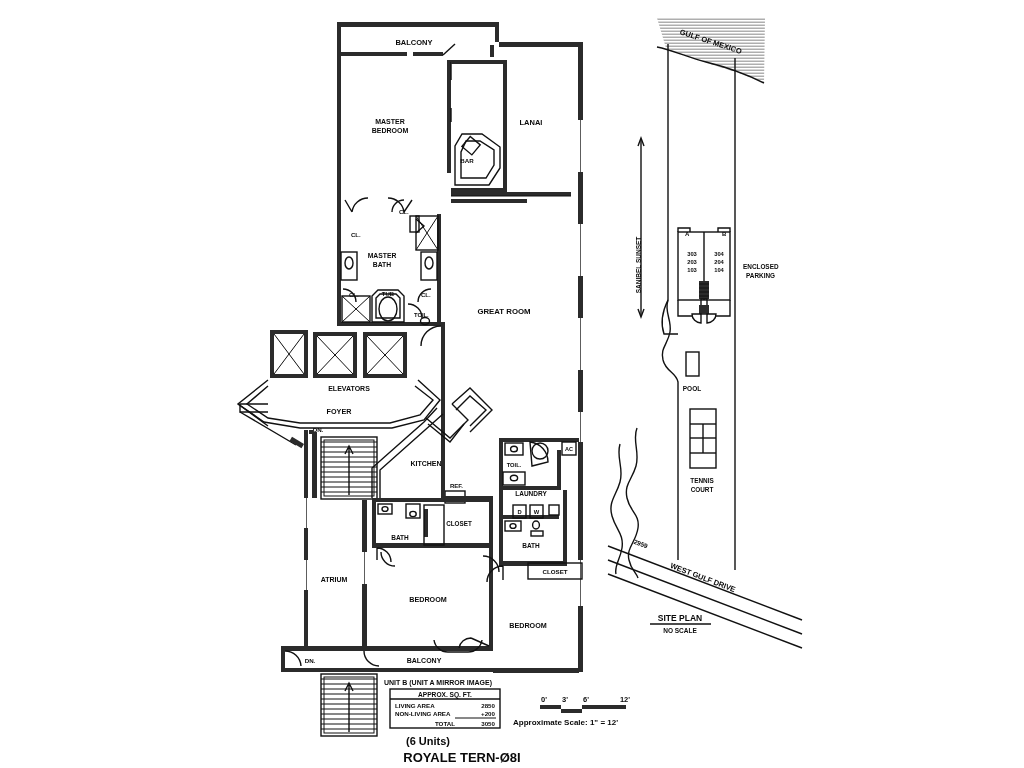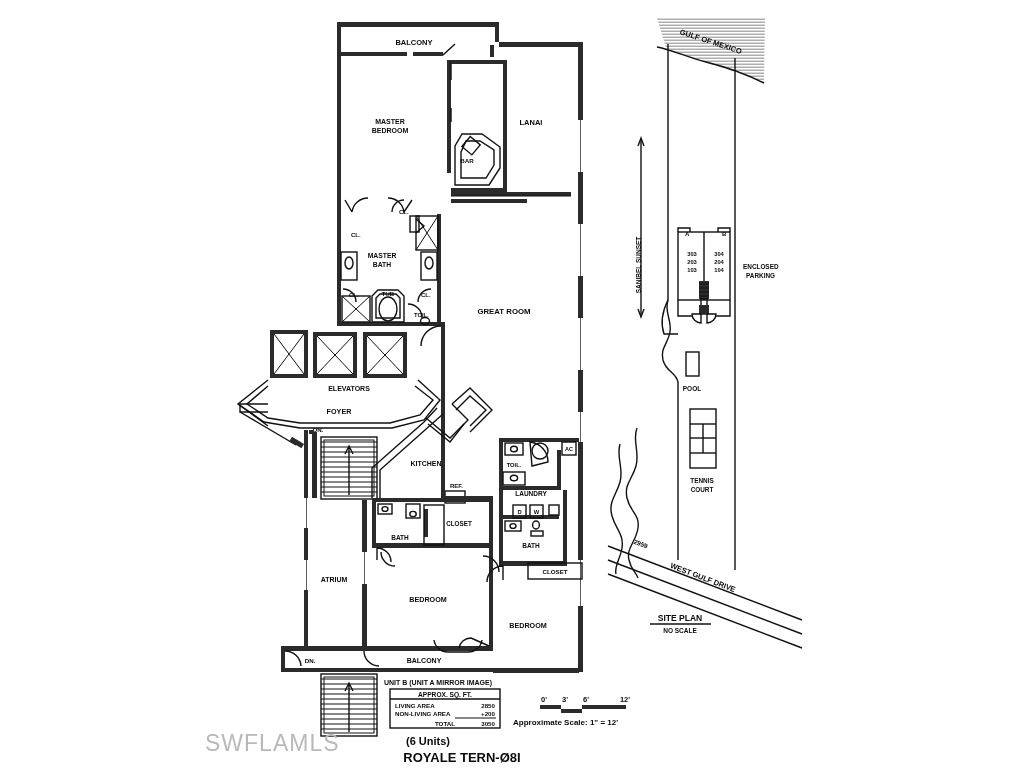--- a/index.html
+++ b/index.html
@@ -437,15 +437,14 @@
 
     <g>
       <text class="lbl" x="680" y="621" font-size="8.5" text-anchor="middle" font-weight="400">SITE PLAN</text>
       <line class="thin2" x1="650" y1="624" x2="711" y2="624"></line>
       <text class="lbl" x="680" y="633" font-size="6.5" text-anchor="middle" font-weight="400">NO SCALE</text>
     </g>
   </g>
 
 </svg>
 
-<div class="wm">SWFLAMLS</div>
 
 </div>
 
 </body></html>

